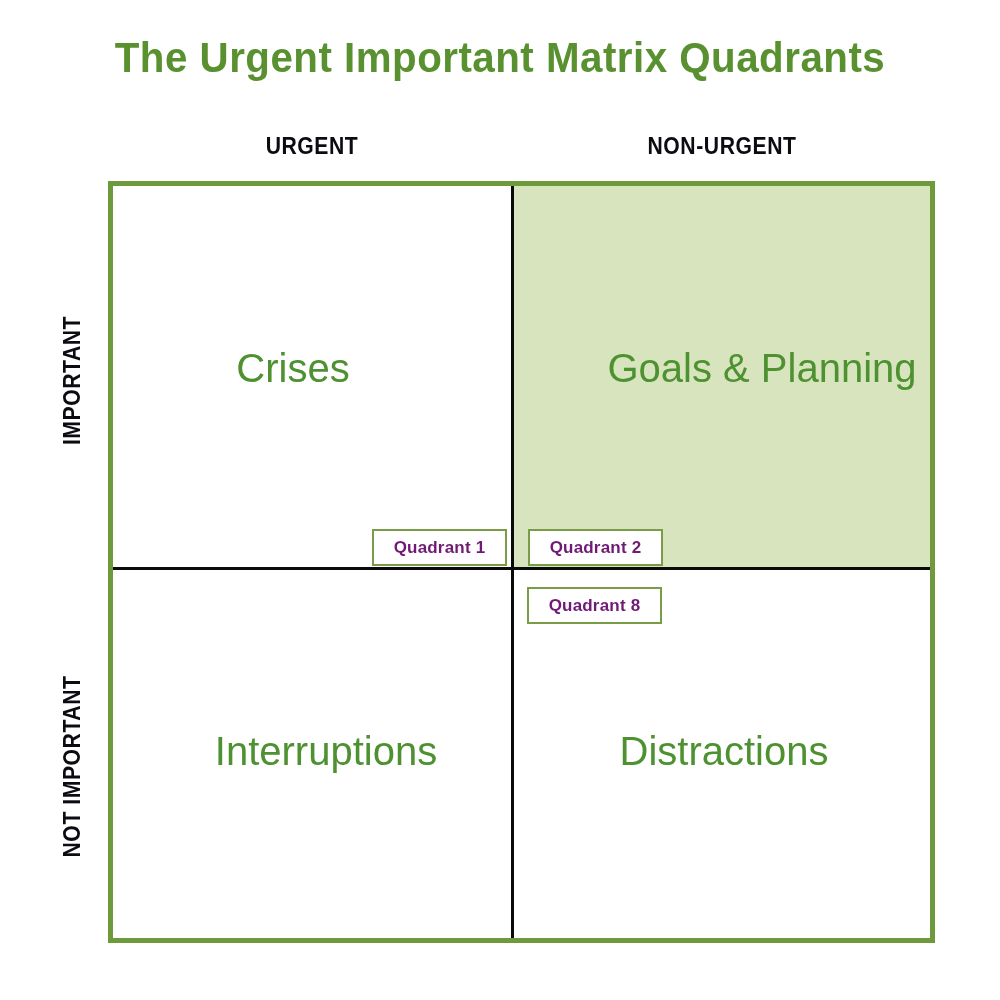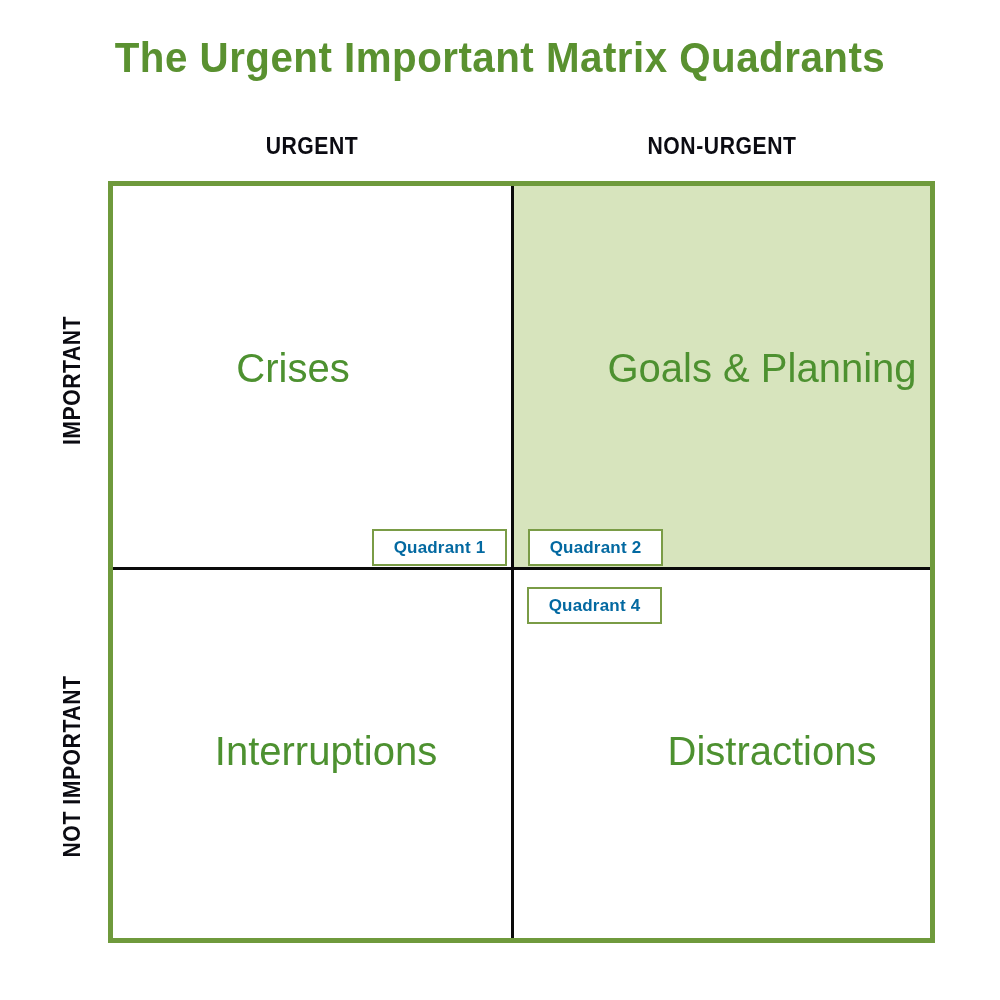--- a/index.html
+++ b/index.html
@@ -131,37 +131,37 @@
     font-family: "Liberation Sans", sans-serif;
     font-size: 40px;
     font-weight: normal;
     color: #4d9130;
     text-align: center;
     white-space: nowrap;
   }
   #title-crises      { left: 0px;   top: 160px; width: 360px; }
   #title-goals       { left: 401px; top: 160px; width: 416px; margin-left: 40px; }
   #title-interrupt   { left: 0px;   top: 543px; width: 398px; padding-left: 14px; }
-  #title-distract    { left: 401px; top: 543px; width: 420px; padding-left: 48px; }
+  #title-distract    { left: 401px; top: 543px; width: 420px; }
 
   
   .quad-box {
     position: absolute;
     box-sizing: border-box;
     background: #ffffff;
     border: 2px solid #7a9c46;
     height: 37px;
     width: 135px;
     display: flex;
     align-items: center;
     justify-content: center;
     font-family: "Liberation Sans Narrow", "Liberation Sans", sans-serif;
     font-size: 17px;
     font-weight: bold;
-    color: #0369a1;
+    color: #701a75;
     letter-spacing: 0.2px;
     white-space: nowrap;
   }
   #box-q1 { left: 259px; top: 343px; }
   #box-q2 { left: 415px; top: 343px; }
   #box-q3 { left: 258px; top: 401px; }
   #box-q4 { left: 414px; top: 401px; }
 </style>
 </head>
 <body>
@@ -191,16 +191,16 @@
 
     <div id="title-interrupt" class="quad-title">Interruptions</div>
 
     <div id="title-distract" class="quad-title">Distractions</div>
 
     <div id="box-q1" class="quad-box">Quadrant 1</div>
 
     <div id="box-q2" class="quad-box">Quadrant 2</div>
 
 
-    <div id="box-q4" class="quad-box">Quadrant 4</div>
+    <div id="box-q4" class="quad-box">Quadrant 8</div>
 
   </div>
 </div>
 
 </body></html>

